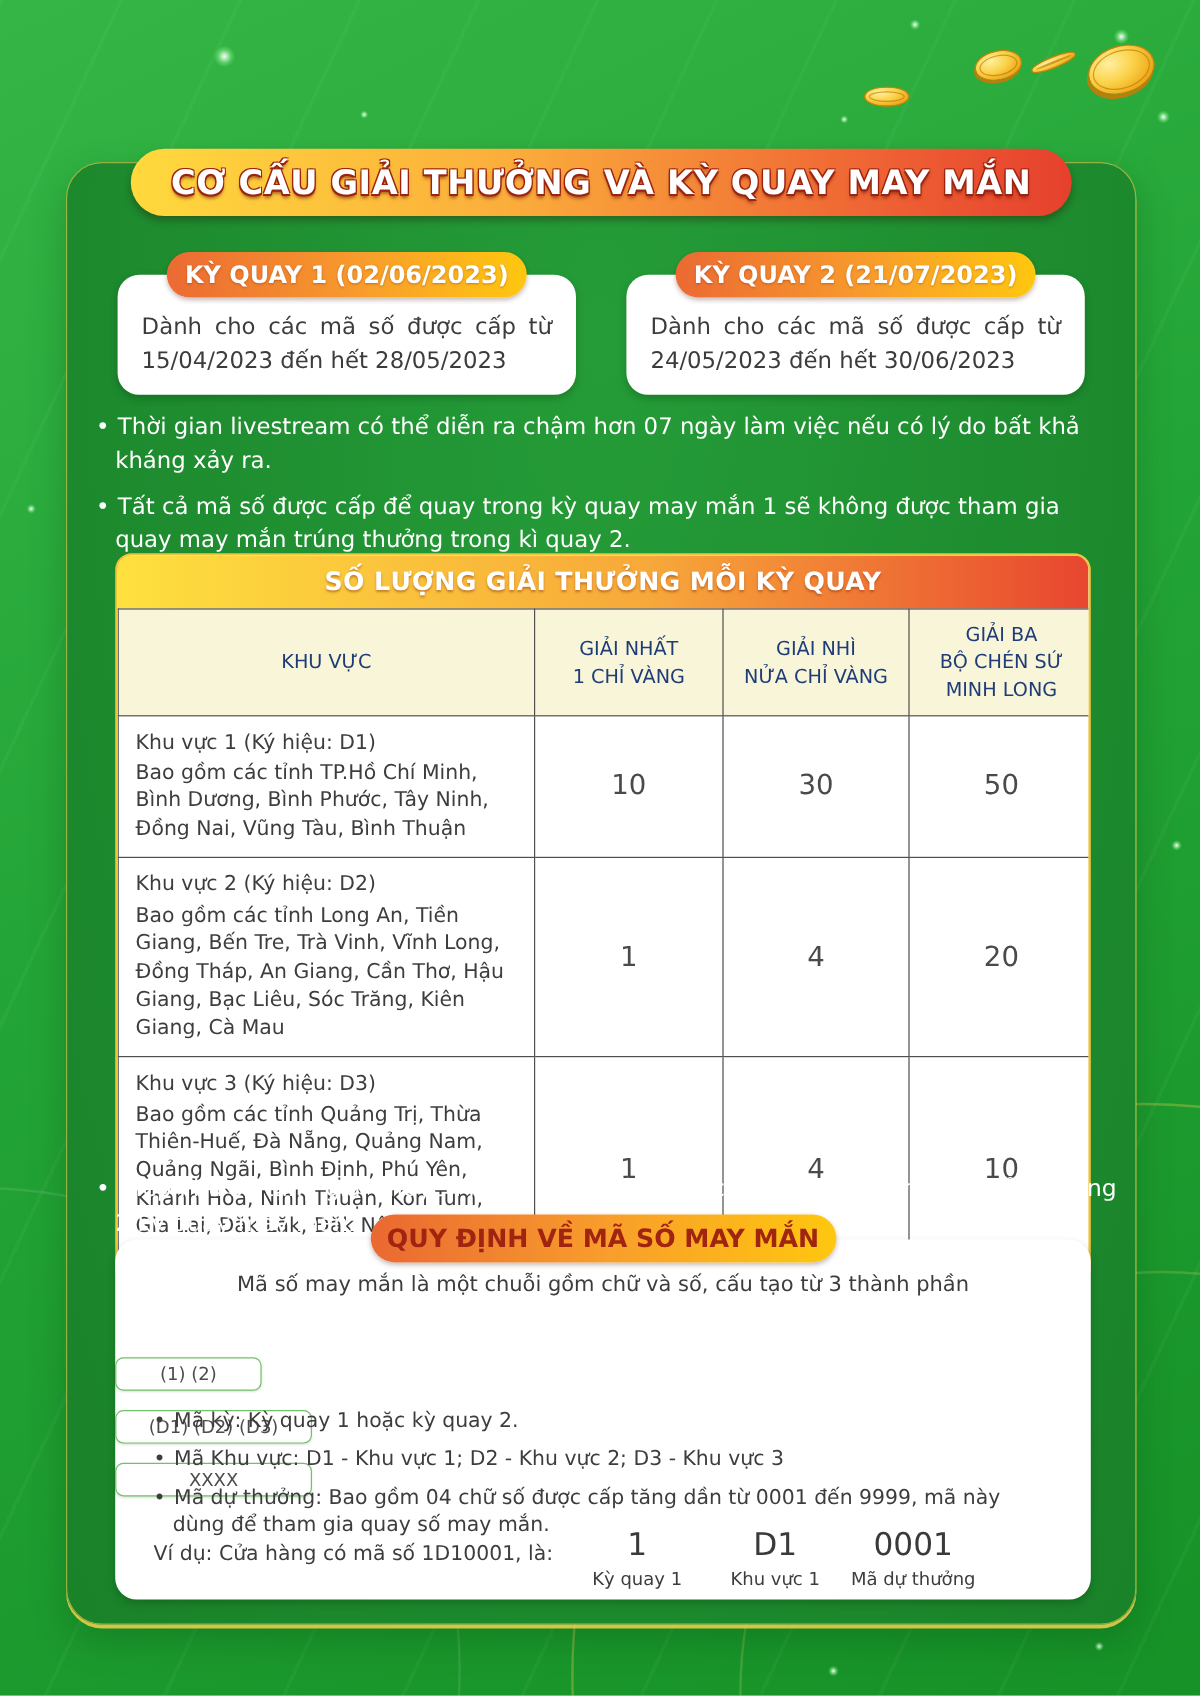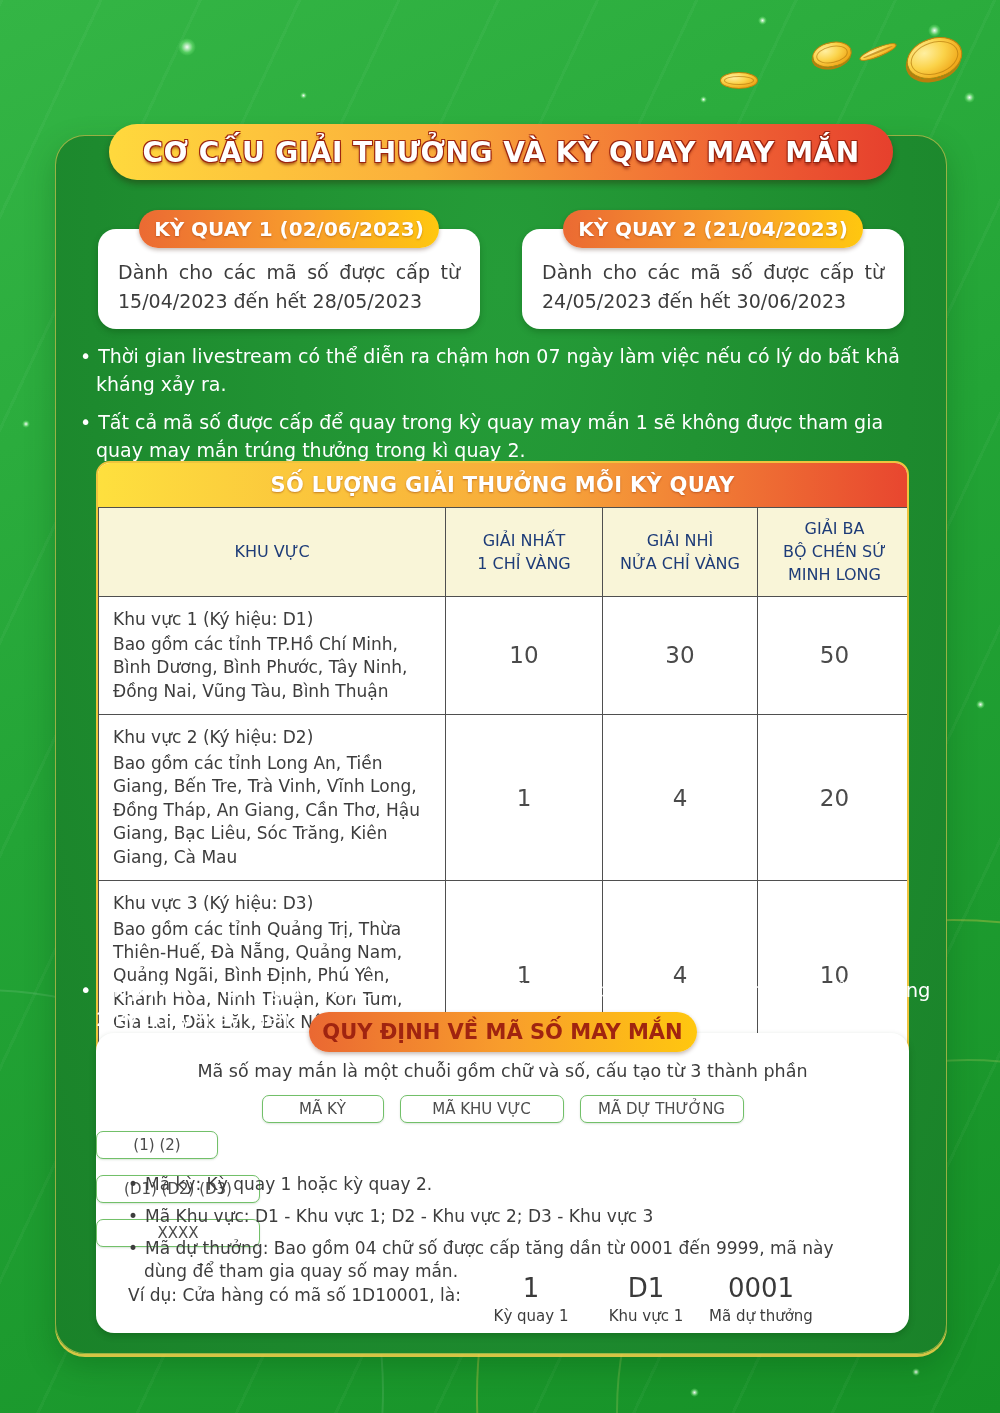--- a/index.html
+++ b/index.html
@@ -125,21 +125,21 @@
   <div class="title-ribbon">
     <span class="title-text">CƠ CẤU GIẢI THƯỞNG VÀ KỲ QUAY MAY MẮN</span>
   </div>
 
   <div class="periods">
     <div class="period-box">
       <div class="period-pill">KỲ QUAY 1 (02/06/2023)</div>
       <div class="period-body">Dành cho các mã số được cấp từ 15/04/2023 đến hết 28/05/2023</div>
     </div>
     <div class="period-box">
-      <div class="period-pill">KỲ QUAY 2 (21/04/2023)</div>
+      <div class="period-pill">KỲ QUAY 2 (21/07/2023)</div>
       <div class="period-body">Dành cho các mã số được cấp từ 24/05/2023 đến hết 30/06/2023</div>
     </div>
   </div>
 
   <div class="notes">
     <div class="note">
       <span class="dot">•</span><span>Thời gian livestream có thể diễn ra chậm hơn 07 ngày làm việc nếu có lý do bất khả kháng xảy ra.</span>
     </div>
     <div class="note">
       <span class="dot">•</span><span>Tất cả mã số được cấp để quay trong kỳ quay may mắn 1 sẽ không được tham gia quay may mắn trúng thưởng trong kì quay 2.</span>
@@ -208,25 +208,20 @@
   </div>
 
   <div class="after-note">
     <span class="dot">•</span><span>Hiệp Phú sẽ tặng giải khuyến khích cho những khách hàng không trúng thưởng trong 2 kỳ quay may mắn.</span>
   </div>
 
   <div class="rules">
     <div class="rules-pill">QUY ĐỊNH VỀ MÃ SỐ MAY MẮN</div>
     <div class="rules-intro">Mã số may mắn là một chuỗi gồm chữ và số, cấu tạo từ 3 thành phần</div>
 
-    <div class="comp-row labels">
-      <div class="comp-box w1">MÃ KỲ</div>
-      <div class="comp-box w2">MÃ KHU VỰC</div>
-      <div class="comp-box w3">MÃ DỰ THƯỞNG</div>
-    </div>
     <div class="comp-row values">
       <div class="comp-box w1">(1) (2)</div>
       <div class="comp-box w2">(D1) (D2) (D3)</div>
       <div class="comp-box w3">XXXX</div>
     </div>
 
     <div class="rules-bullets">
       <div class="note">
         <span class="dot">•</span><span>Mã kỳ: Kỳ quay 1 hoặc kỳ quay 2.</span>
       </div>

